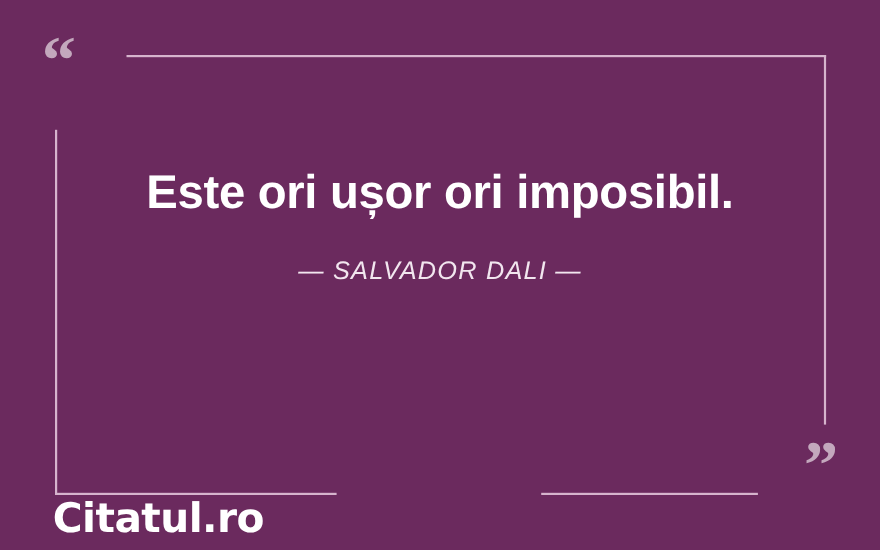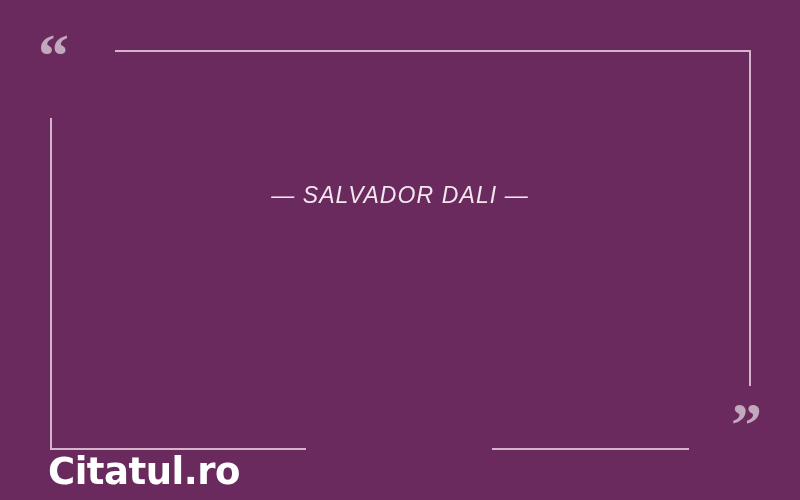--- a/index.html
+++ b/index.html
@@ -133,20 +133,21 @@
   <div class="frame-line" id="frame-right"></div>
   <div class="frame-line" id="frame-left"></div>
   <div class="frame-line" id="frame-bottom-left"></div>
   <div class="frame-line" id="frame-bottom-right"></div>
 
   <span class="quote-glyph" id="quote-open">“</span>
 
   <span class="quote-glyph" id="quote-close">”</span>
 
   <div id="quote-body">
+    <p id="quote-text">Este ori ușor ori imposibil.</p>
     <p id="quote-author">— SALVADOR DALI —</p>
   </div>
 
   <div id="logo">
     <span id="logo-text">Citatul.ro</span>
   </div>
 
 </div>
 
 </body></html>

